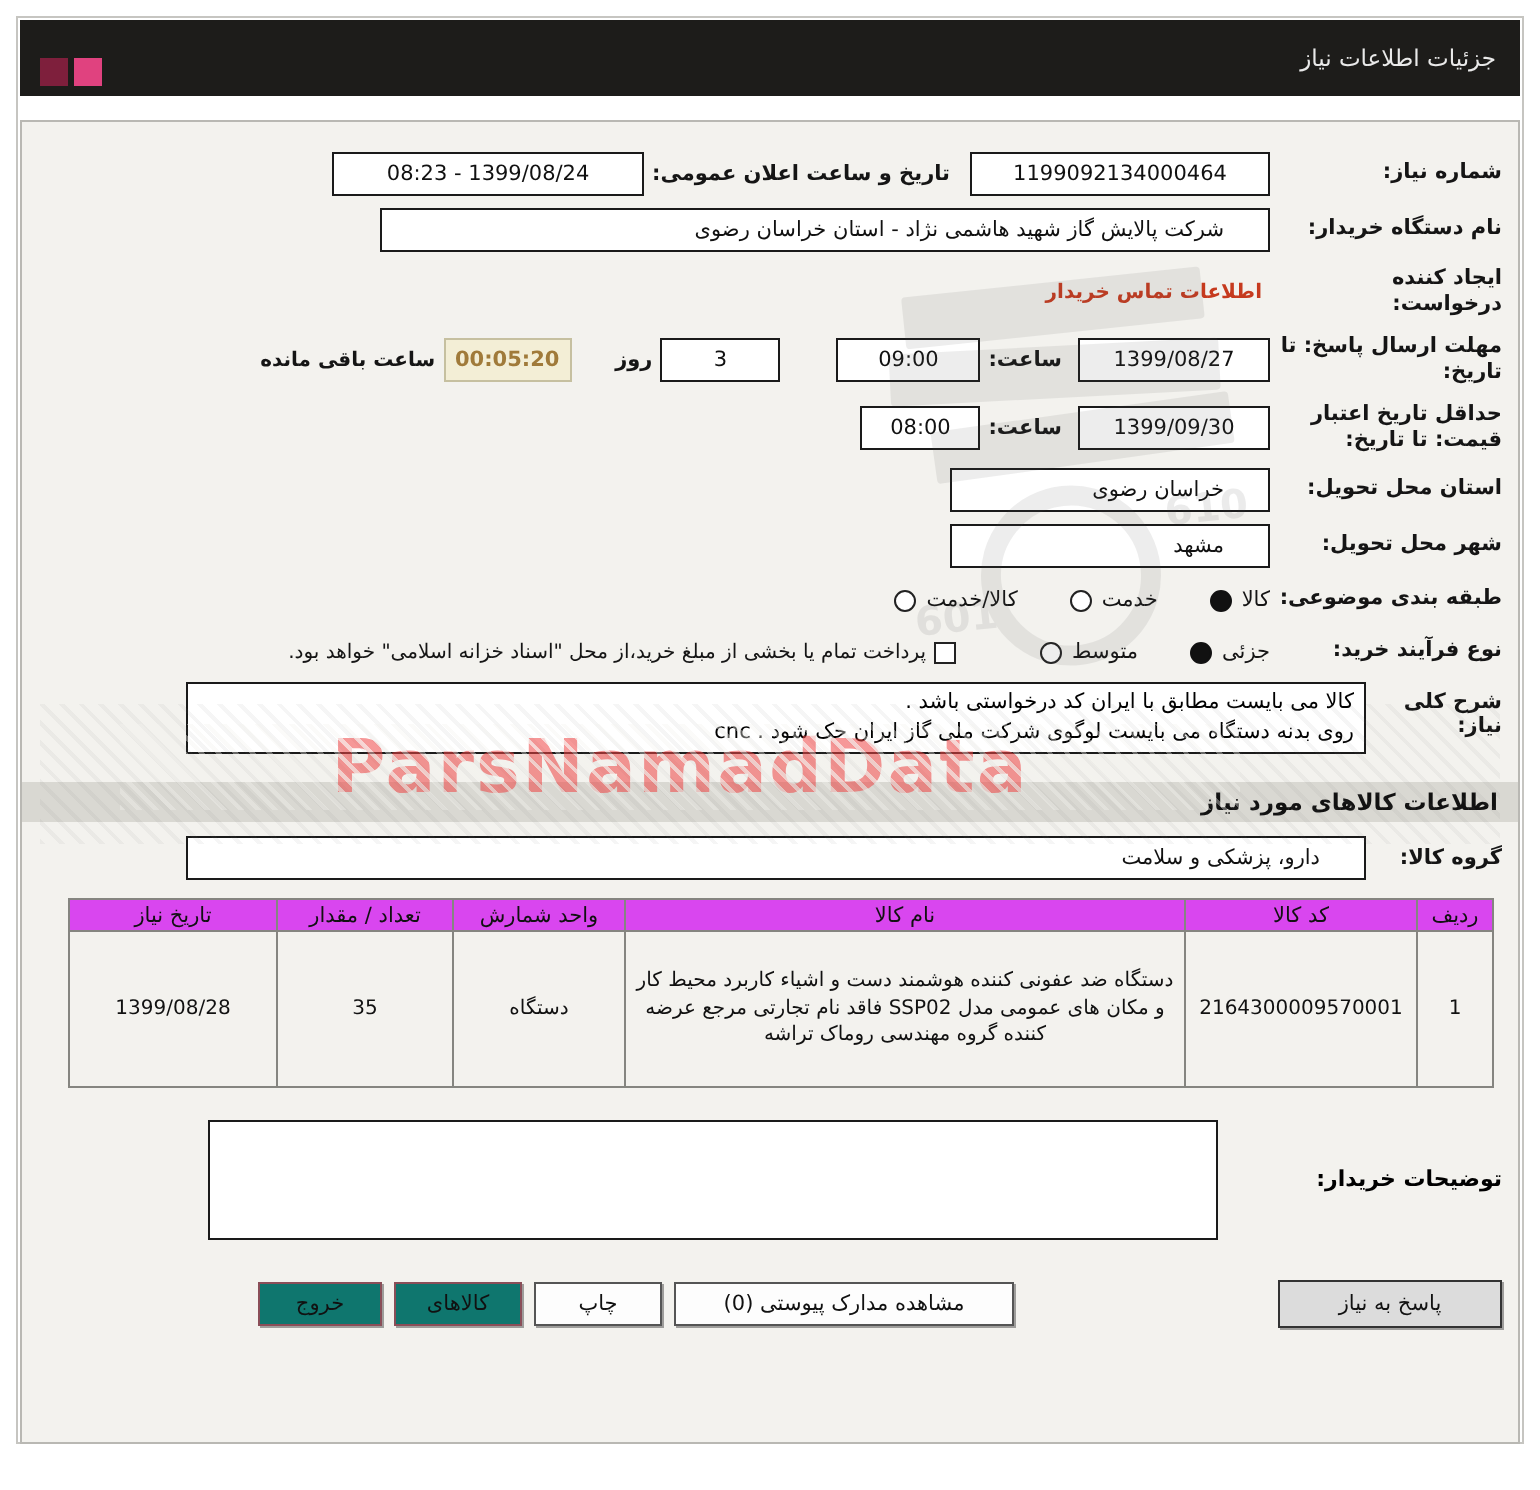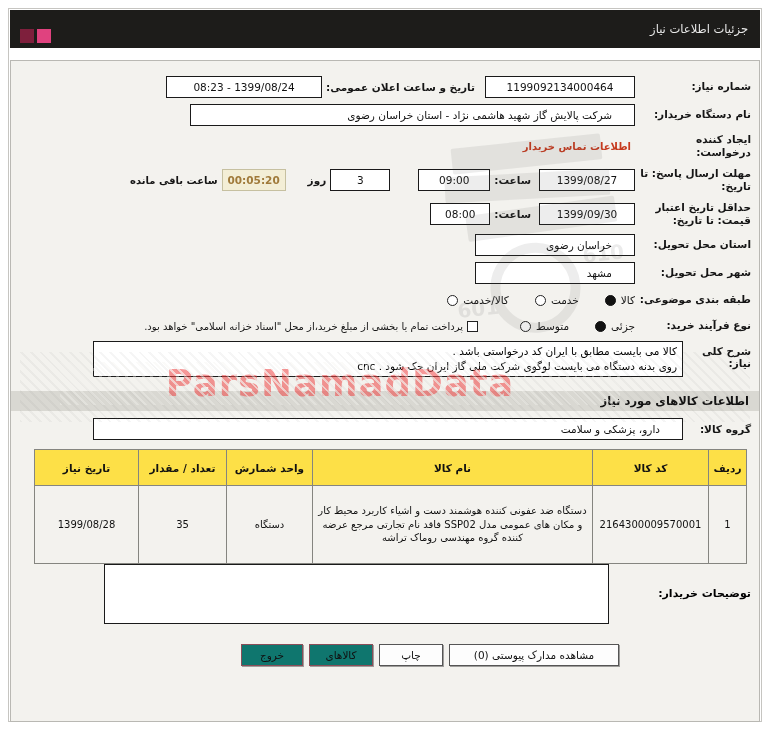--- a/index.html
+++ b/index.html
@@ -35,25 +35,25 @@
   .opt { display:flex; align-items:center; gap:5px; margin-left:22px; }
   .opt .olbl { font-size:10.5px; color:#151515; }
   .small-txt { font-size:10px; color:#151515; white-space:nowrap; }
   .descbox { width:590px; height:36px; background:#fff; border:1px solid #1a1a1a; font-size:10.5px; padding:2px 5px; line-height:1.45; overflow:hidden; flex:0 0 auto; }
 
   .band { margin:14px -8px 0 -8px; height:20px; background:#d9d8d2; display:flex; align-items:center; padding:0 10px; font-size:11.5px; font-weight:bold; color:#111; }
   .group-row { margin-top:6px; }
 
   table.goods { border-collapse:collapse; margin:8px 4px 0 0; table-layout:fixed; }
   table.goods th, table.goods td { border:1px solid #858580; }
-  table.goods th { background:#fde047; font-size:10.5px; font-weight:bold; height:36px; padding:1px 2px; color:#111; }
+  table.goods th { background:#d946ef; font-size:10.5px; font-weight:normal; height:16px; padding:1px 2px; color:#111; }
   table.goods td { font-size:10px; text-align:center; vertical-align:middle; padding:18px 4px; color:#111; height:58px; line-height:1.35; }
   .c-row{width:38px}.c-code{width:116px}.c-name{width:280px}.c-unit{width:86px}.c-qty{width:88px}.c-date{width:104px}
 
-  .comments-row { display:flex; align-items:center; }
+  .comments-row { margin-top:16px; display:flex; align-items:center; }
   .comments-lab { width:120px; font-size:11px; font-weight:bold; text-align:right; }
   .comments-box { width:505px; height:60px; background:#fff; border:1px solid #1a1a1a; margin-right:22px; }
 
   .btnrow { margin-top:20px; display:flex; align-items:center; }
   .btn { height:22px; font-size:10.5px; border:1px solid #555; background:#fdfdfd; color:#111; padding:0 10px; box-shadow:1px 1px 0 rgba(0,0,0,.35); cursor:pointer; font-family:inherit; white-space:nowrap; }
   .btn.pink { background:#0f766e; border-color:#8a4e58; }
   .btn.reply { height:24px; min-width:112px; background:#dcdcdc; border-color:#333; }
   .btn.attach { margin-right:132px; min-width:170px; }
   .gap6 { margin-right:6px; }
 
@@ -202,20 +202,21 @@
       </tr>
     </tbody>
   </table>
 
   <div class="comments-row">
     <span class="comments-lab">توضیحات خریدار:</span>
     <span class="comments-box"></span>
   </div>
 
   <div class="btnrow">
+    <button class="btn reply">پاسخ به نیاز</button>
     <button class="btn attach">مشاهده مدارک پیوستی (0)</button>
     <button class="btn gap6" style="min-width:64px">چاپ</button>
     <button class="btn pink gap6" style="min-width:64px">کالاهای</button>
     <button class="btn pink gap6" style="min-width:62px">خروج</button>
   </div>
 
 </div>
 
 <div class="wm-photo">
   <span class="book b1"></span>

